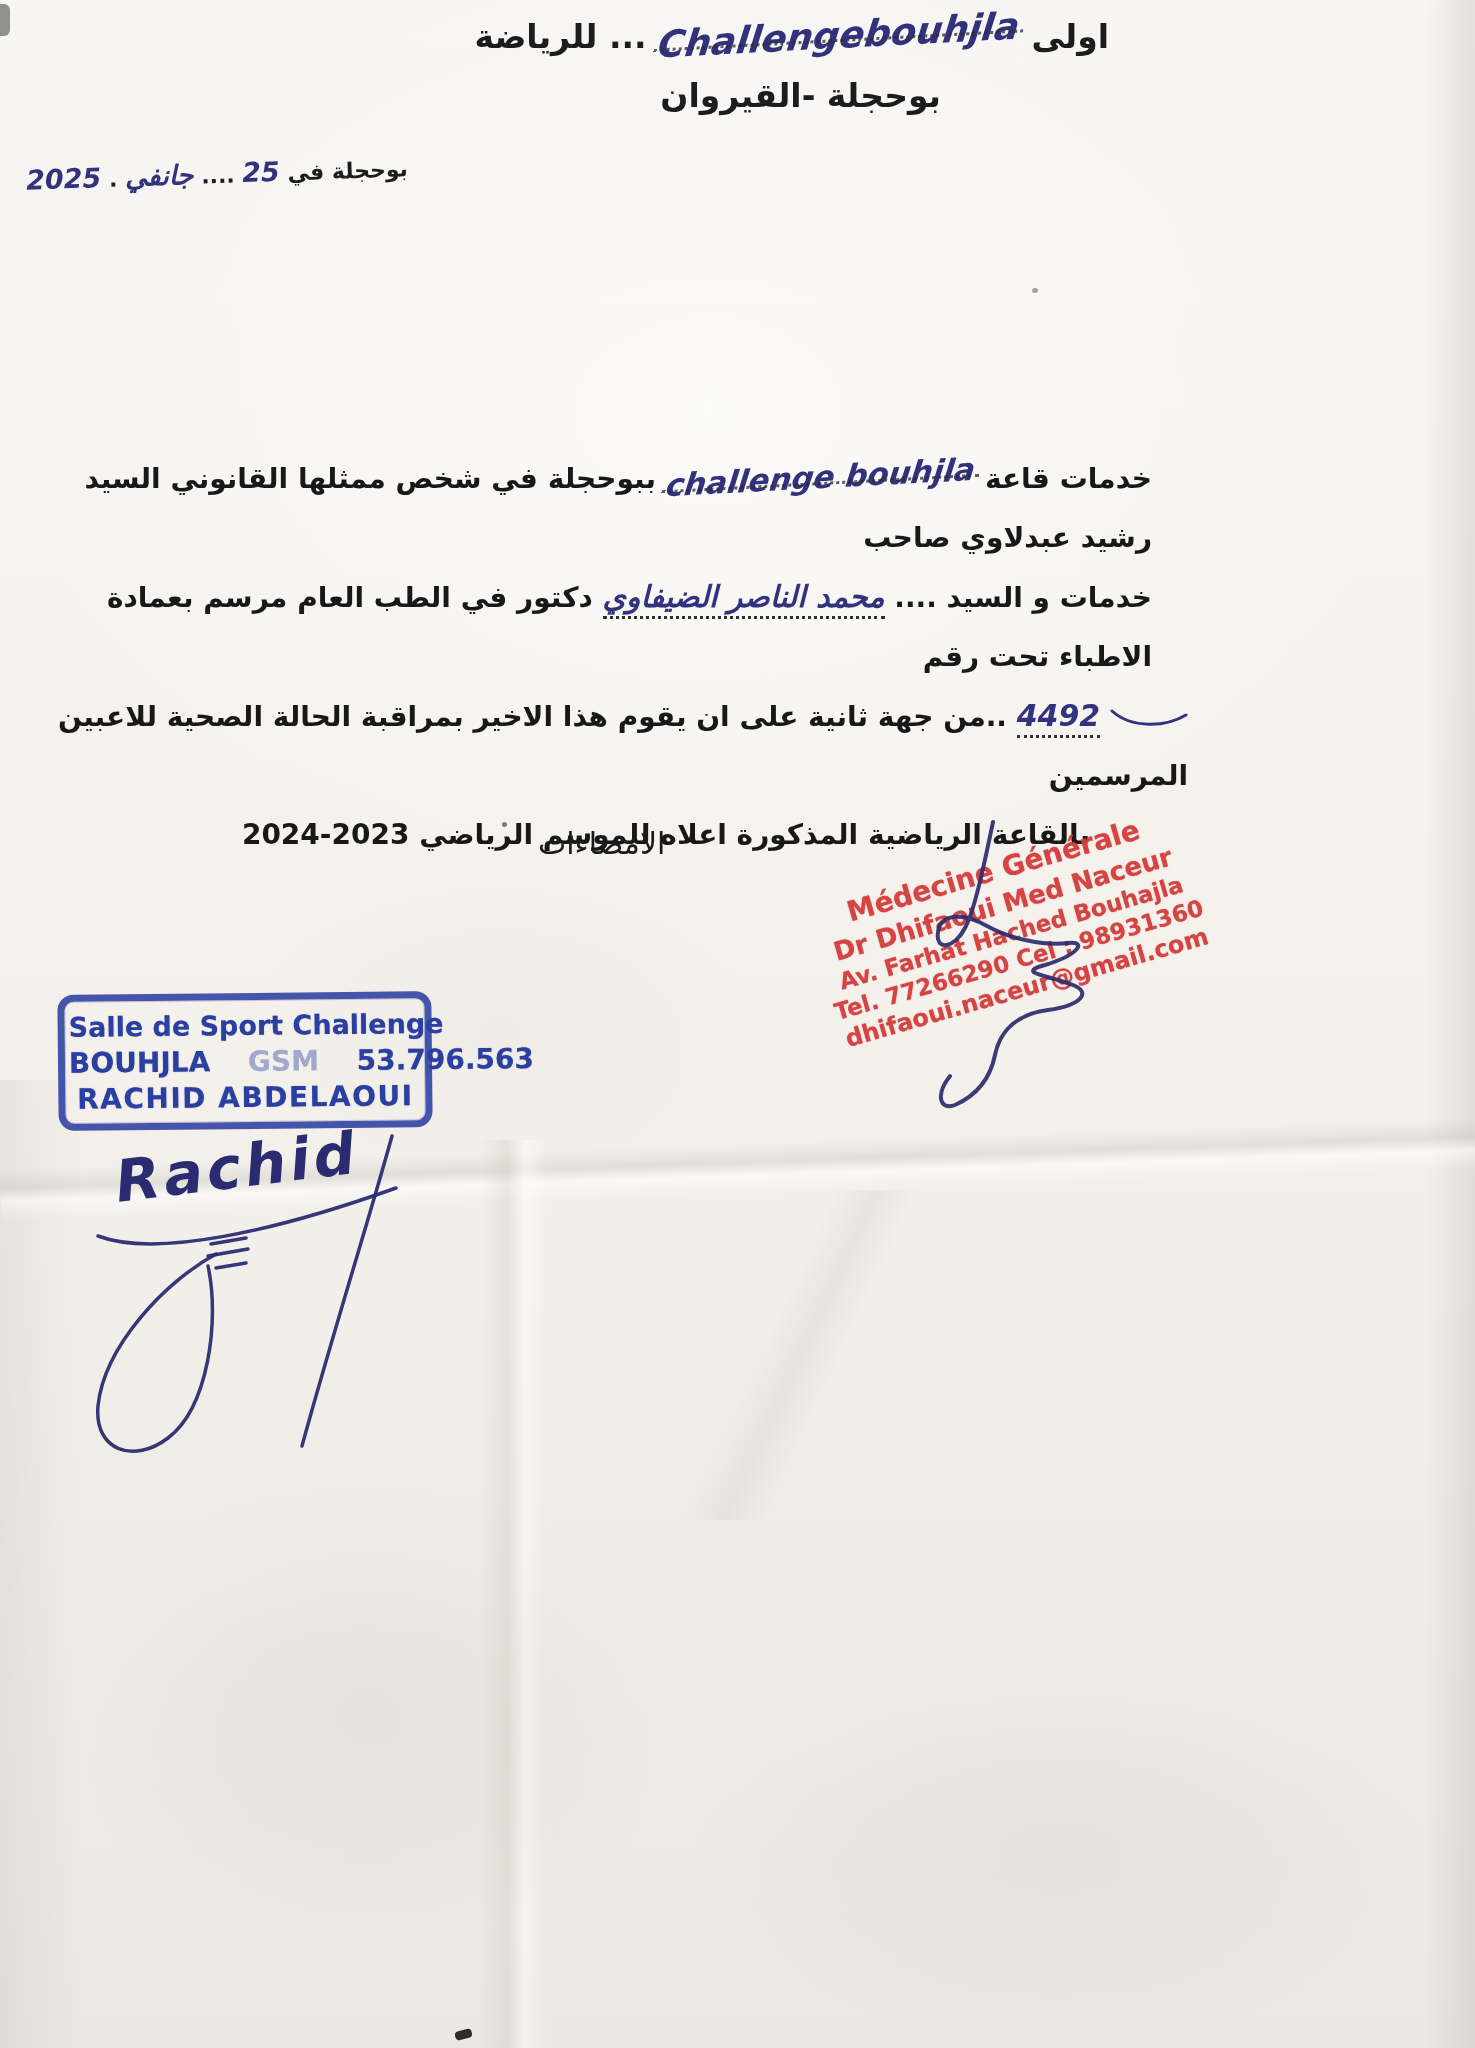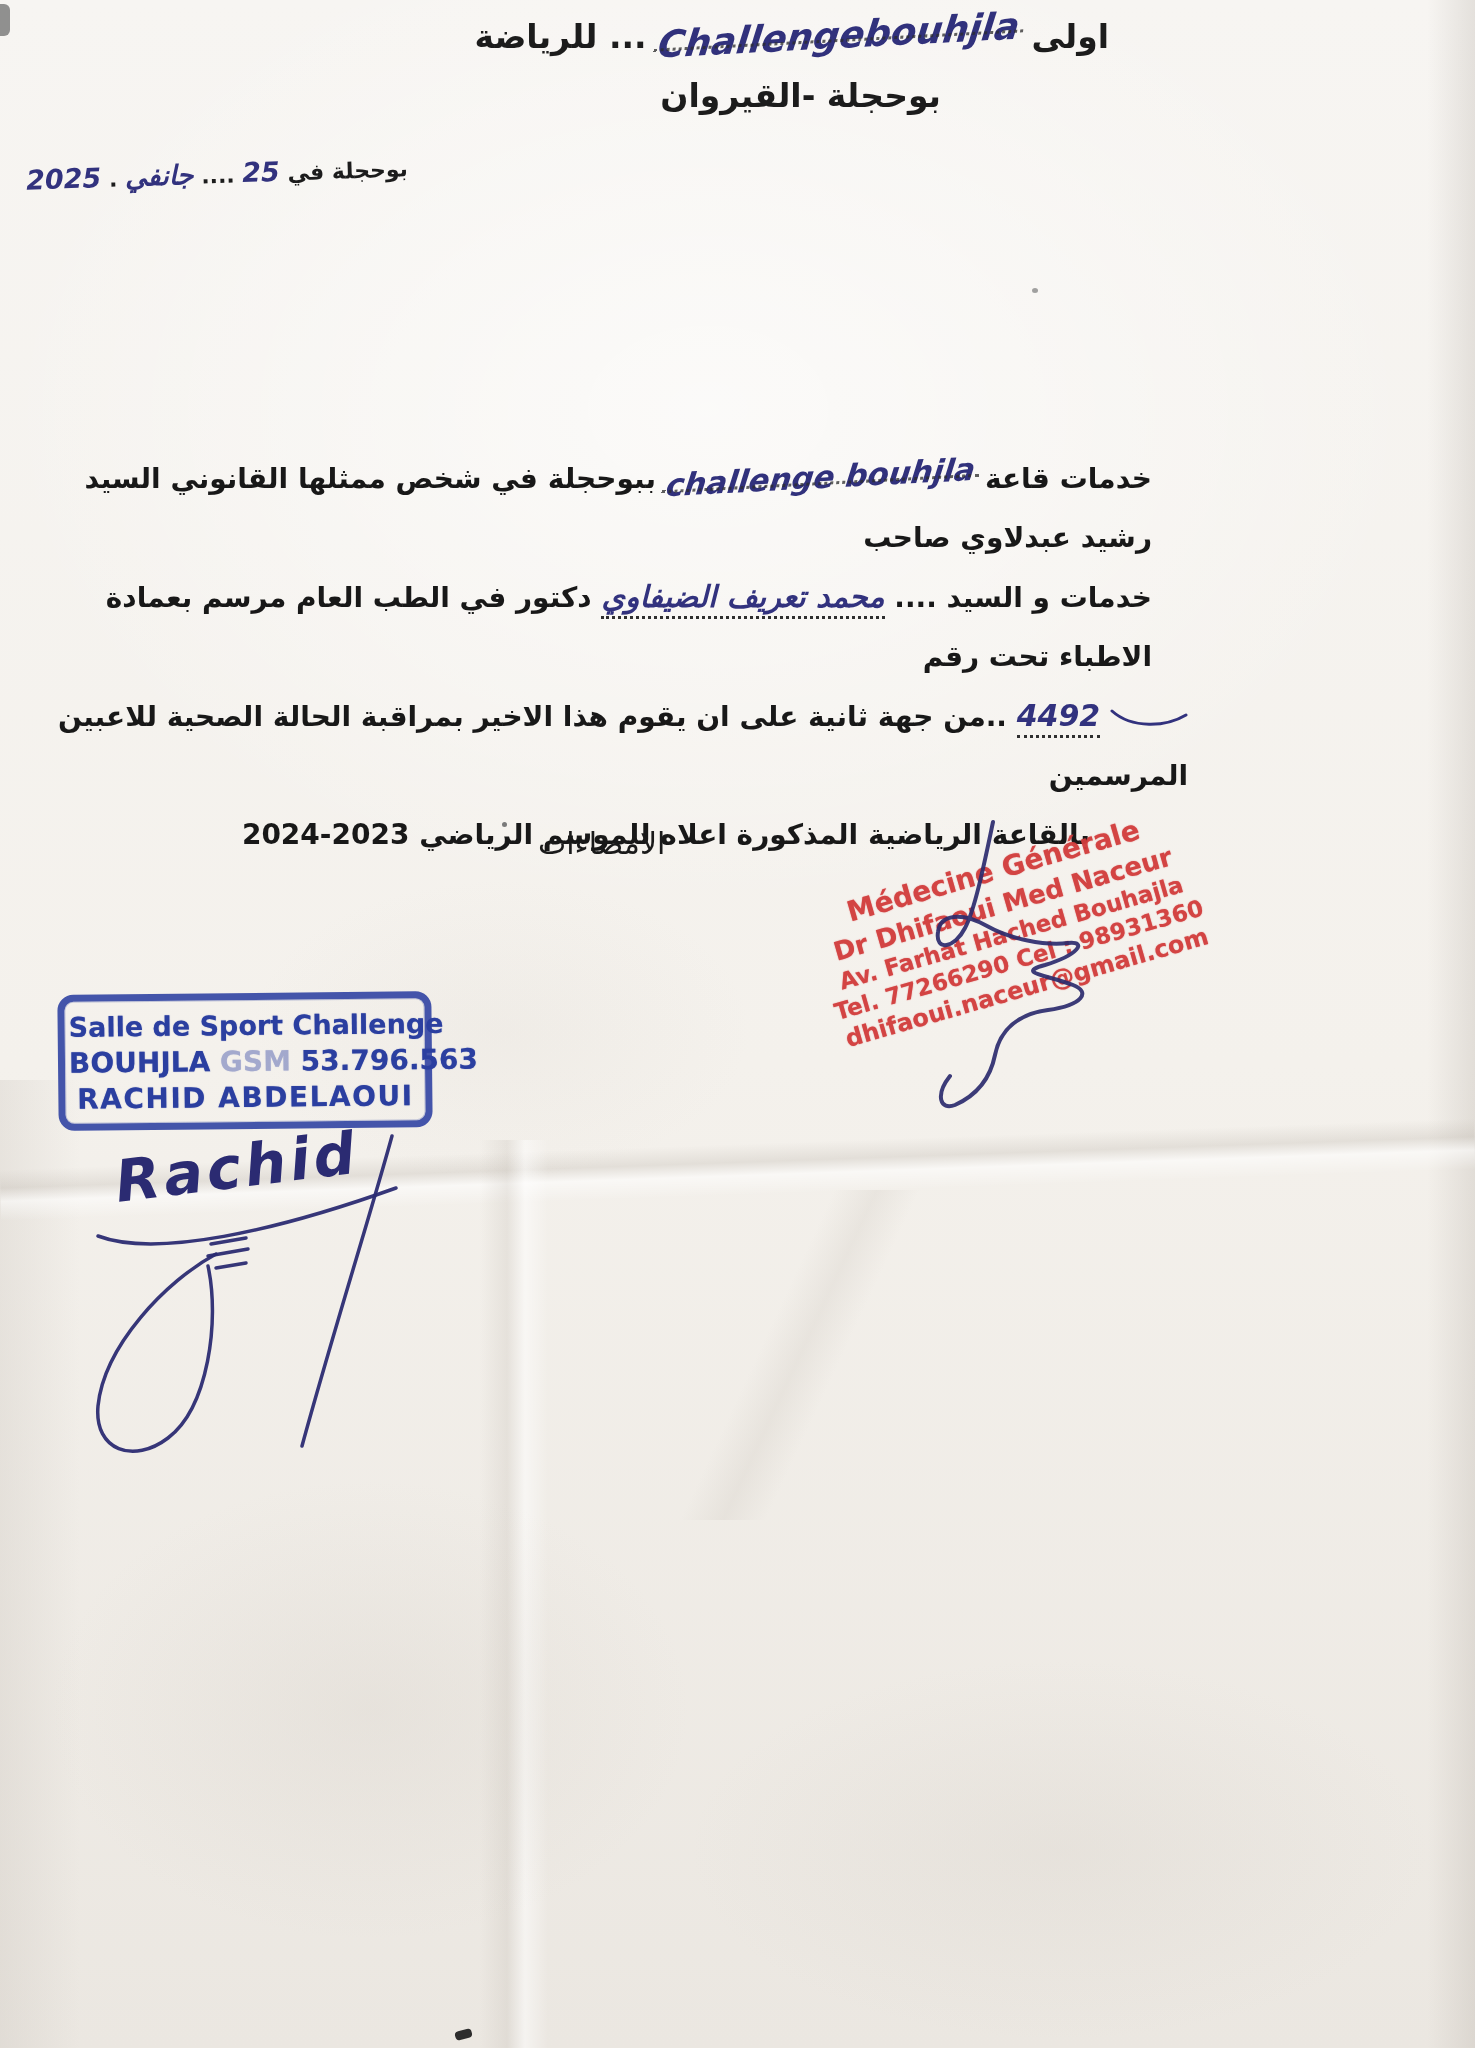--- a/index.html
+++ b/index.html
@@ -75,21 +75,21 @@
   #doc-sig { position:absolute; z-index:3; left:880px; top:800px; }
   #doc-sig path { fill:none; stroke:#2b2b6e; stroke-width:4; stroke-linecap:round; opacity:.92; }
 
   #blue-stamp { position:absolute; z-index:2; left:58px; top:993px; width:374px;
     border:7px solid rgba(43,63,160,.88); border-radius:16px; padding:8px 4px 6px;
     text-align:center; color:#2b3fa0; font-weight:bold; transform:rotate(-0.6deg);
     box-shadow:inset 0 0 0 1px rgba(43,63,160,.25); }
   .bs { white-space:nowrap; line-height:36px; text-shadow:0 0 1px rgba(43,63,160,.6); }
   .bs1 { font-size:27px; }
   .bs2 { font-size:28px; }
-  .bs2 .faded { opacity:.4; margin:0 0; }
+  .bs2 .faded { opacity:.4; margin:0 28px; }
   .bs3 { font-size:28px; letter-spacing:1.5px; }
 
   #rachid-sig { position:absolute; z-index:3; left:66px; top:1116px; }
   #rachid-sig path { fill:none; stroke:#2b2b72; stroke-width:3.5; stroke-linecap:round; opacity:.95; }
   #rachid-sig text { font-family:"DejaVu Sans", sans-serif; font-style:italic; font-weight:bold;
     font-size:58px; letter-spacing:4px; fill:#2b2b72; }
 </style>
 </head>
 <body>
 
@@ -123,21 +123,21 @@
 
 
   <div id="body">
     <div class="bl l1">
       <span>خدمات قاعة</span>
       <span class="hand-lat dots-through">challenge bouhjla</span>
       <span>ببوحجلة في شخص ممثلها القانوني السيد رشيد عبدلاوي صاحب</span>
     </div>
     <div class="bl l3">
       <span>خدمات و السيد ....</span>
-      <span class="hand-ar dotted-under">محمد تعريف الضيفاوي</span>
+      <span class="hand-ar dotted-under">محمد الناصر الضيفاوي</span>
       <span>دكتور في الطب العام مرسم بعمادة الاطباء تحت رقم</span>
     </div>
     <div class="bl l4">
       <svg class="tail-svg" width="78" height="26">
         <path d="M2 6 C 22 24, 56 22, 76 10" fill="none" stroke="#32327e" stroke-width="3" stroke-linecap="round"></path>
       </svg>
       <span class="hand-ar dotted-under">4492</span>
       <span>..من جهة ثانية على ان يقوم هذا الاخير بمراقبة الحالة الصحية للاعبين المرسمين</span>
     </div>
     <div class="bl l5">بالقاعة الرياضية المذكورة اعلاه للموسم الرياضي 2023‏-‏2024</div>

